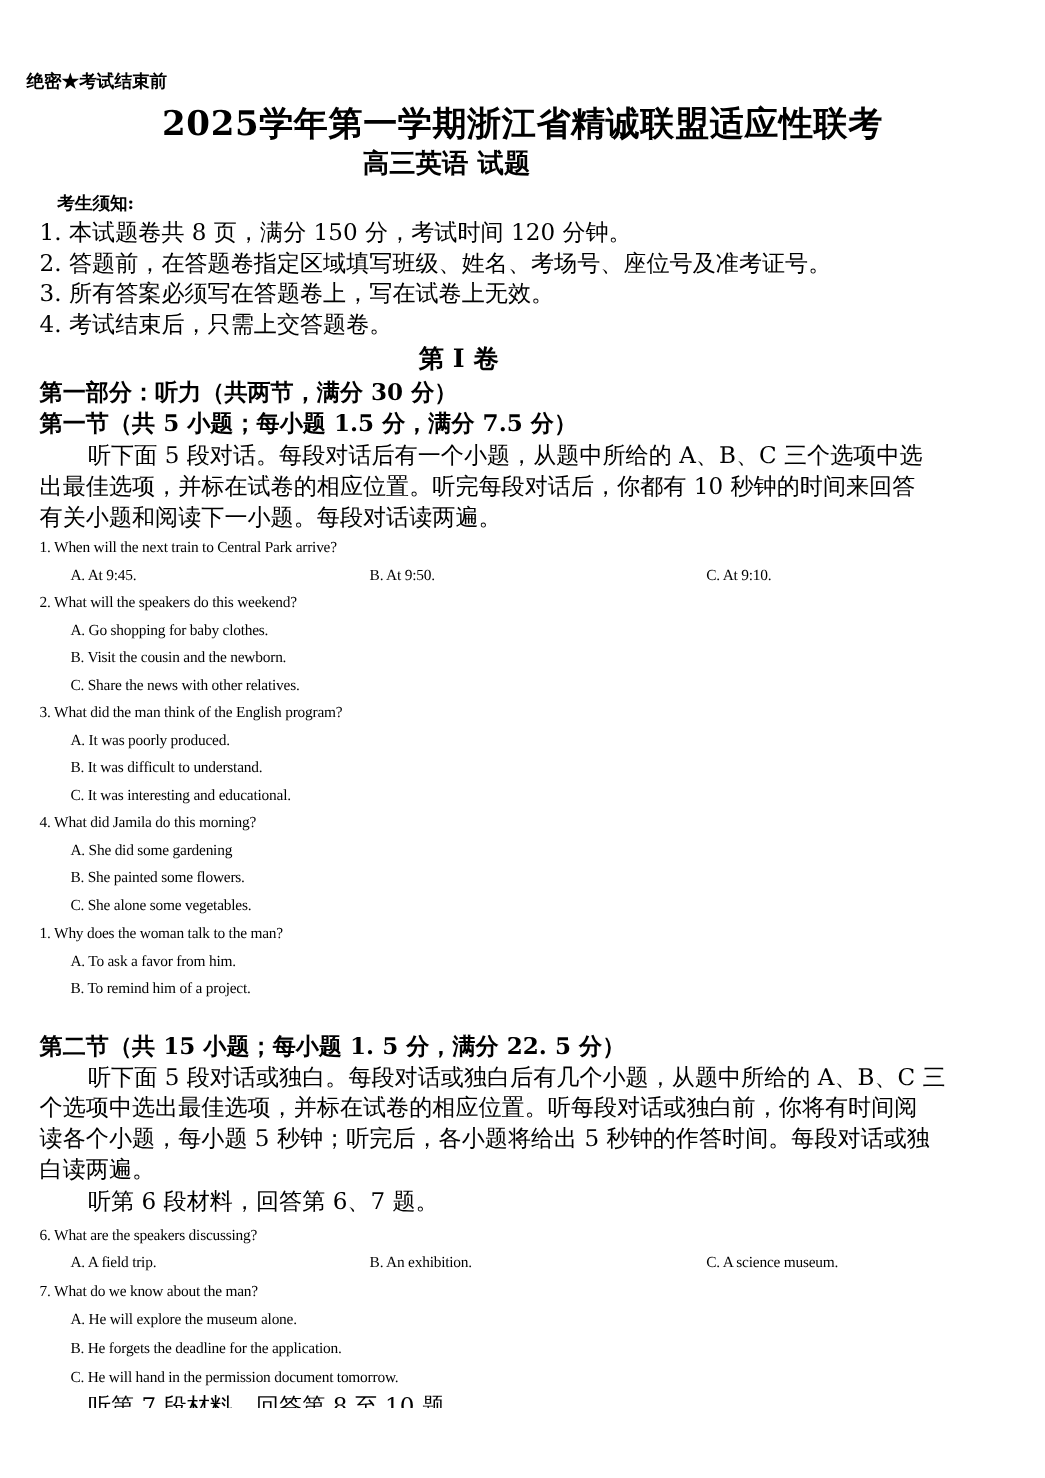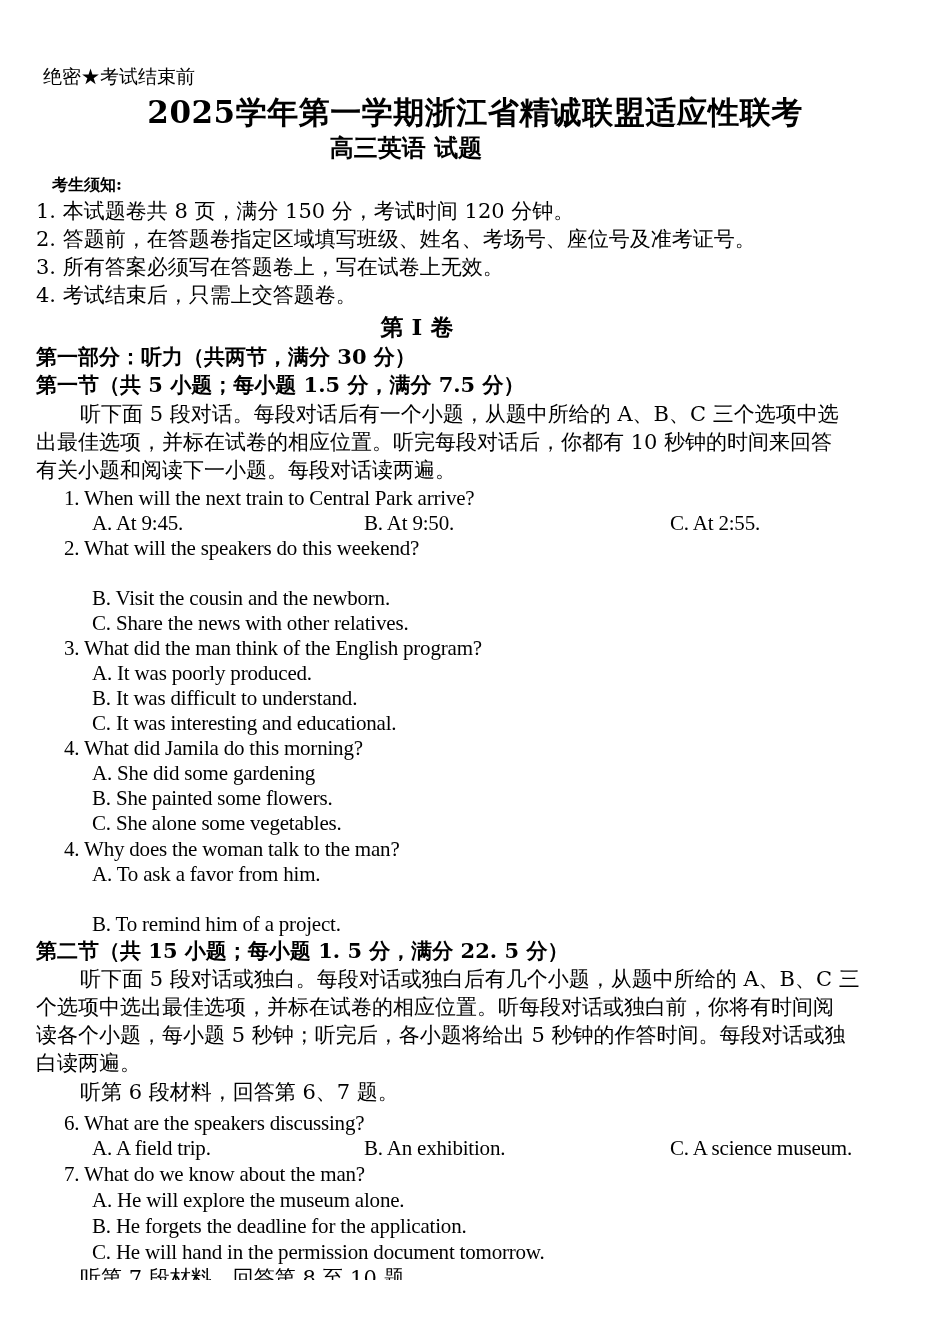--- a/index.html
+++ b/index.html
@@ -2,27 +2,27 @@
 <html><head>
 <meta charset="utf-8">
 <style>
   html, body { margin: 0; padding: 0; background: #ffffff; }
   body {
     width: 950px; height: 1344px; overflow: hidden; position: relative;
     font-family: "DejaVu Serif", "Liberation Serif", serif;
     color: #000;
   }
   .page { position: absolute; left: 0; top: 0; width: 950px; height: 1344px; }
-  .secret { position: absolute; left: 43px; top: 64px; font-size: 19px; font-weight: normal; letter-spacing: 0px; }
+  .secret { position: absolute; left: 24px; top: 64px; font-size: 16px; font-weight: bold; letter-spacing: 0px; }
   .title1 { position: absolute; left: 0; width: 950px; top: 92px; text-align: center; font-size: 31px; font-weight: bold; letter-spacing: 0.5px; }
   .title2 { position: absolute; left: 0; width: 812px; top: 132px; text-align: center; font-size: 24px; font-weight: bold; }
   .line { position: absolute; white-space: nowrap; font-size: 21px; line-height: 25px; }
   .bold { font-weight: bold; }
   .center { left: 0; width: 834px; text-align: center; }
-  .opt { position: absolute; white-space: nowrap; font-family: "Liberation Serif", "DejaVu Serif", serif; font-size: 21px; line-height: 25px; letter-spacing: -0.2px; margin-left: 28px; }
+  .opt { position: absolute; white-space: nowrap; font-family: "Liberation Serif", "DejaVu Serif", serif; font-size: 14px; line-height: 25px; letter-spacing: -0.2px; }
   .cut { position: absolute; left: 0; top: 1280px; width: 950px; height: 64px; background: #ffffff; }
 </style>
 </head>
 <body>
 
 <div class="page">
 
   <div class="secret">绝密★考试结束前</div>
   <div class="title1">2025学年第一学期浙江省精诚联盟适应性联考</div>
   <div class="title2">高三英语  试题</div>
@@ -37,39 +37,40 @@
 
   <div class="line bold" style="left:36px; top:344px;">第一部分：听力（共两节，满分 30 分）</div>
   <div class="line bold" style="left:36px; top:372px;">第一节（共 5 小题；每小题 1.5 分，满分 7.5 分）</div>
   <div class="line" style="left:80px; top:402px;">听下面 5 段对话。每段对话后有一个小题，从题中所给的 A、B、C 三个选项中选</div>
   <div class="line" style="left:36px; top:430px;">出最佳选项，并标在试卷的相应位置。听完每段对话后，你都有 10 秒钟的时间来回答</div>
   <div class="line" style="left:36px; top:458px;">有关小题和阅读下一小题。每段对话读两遍。</div>
 
   <div class="opt" style="left:36px; top:486px;">1. When will the next train to Central Park arrive?</div>
   <div class="opt" style="left:64px; top:511px;">A. At 9:45.</div>
   <div class="opt" style="left:336px; top:511px;">B. At 9:50.</div>
-  <div class="opt" style="left:642px; top:511px;">C. At 2:55.</div>
+  <div class="opt" style="left:642px; top:511px;">C. At 9:10.</div>
 
   <div class="opt" style="left:36px; top:536px;">2. What will the speakers do this weekend?</div>
+  <div class="opt" style="left:64px; top:561px;">A. Go shopping for baby clothes.</div>
   <div class="opt" style="left:64px; top:586px;">B. Visit the cousin and the newborn.</div>
   <div class="opt" style="left:64px; top:611px;">C. Share the news with other relatives.</div>
 
   <div class="opt" style="left:36px; top:636px;">3. What did the man think of the English program?</div>
   <div class="opt" style="left:64px; top:661px;">A. It was poorly produced.</div>
   <div class="opt" style="left:64px; top:686px;">B. It was difficult to understand.</div>
   <div class="opt" style="left:64px; top:711px;">C. It was interesting and educational.</div>
 
   <div class="opt" style="left:36px; top:736px;">4. What did Jamila do this morning?</div>
   <div class="opt" style="left:64px; top:761px;">A. She did some gardening</div>
   <div class="opt" style="left:64px; top:786px;">B. She painted some flowers.</div>
   <div class="opt" style="left:64px; top:811px;">C. She alone some vegetables.</div>
 
-  <div class="opt" style="left:36px; top:837px;">4. Why does the woman talk to the man?</div>
+  <div class="opt" style="left:36px; top:837px;">1. Why does the woman talk to the man?</div>
   <div class="opt" style="left:64px; top:862px;">A. To ask a favor from him.</div>
-  <div class="opt" style="left:64px; top:912px;">B. To remind him of a project.</div>
+  <div class="opt" style="left:64px; top:887px;">B. To remind him of a project.</div>
 
   <div class="line bold" style="left:36px; top:938px;">第二节（共 15 小题；每小题 1. 5 分，满分 22. 5 分）</div>
   <div class="line" style="left:80px; top:967px;">听下面 5 段对话或独白。每段对话或独白后有几个小题，从题中所给的 A、B、C 三</div>
   <div class="line" style="left:36px; top:995px;">个选项中选出最佳选项，并标在试卷的相应位置。听每段对话或独白前，你将有时间阅</div>
   <div class="line" style="left:36px; top:1023px;">读各个小题，每小题 5 秒钟；听完后，各小题将给出 5 秒钟的作答时间。每段对话或独</div>
   <div class="line" style="left:36px; top:1051px;">白读两遍。</div>
   <div class="line" style="left:80px; top:1080px;">听第 6 段材料，回答第 6、7 题。</div>
 
   <div class="opt" style="left:36px; top:1111px;">6. What are the speakers discussing?</div>
   <div class="opt" style="left:64px; top:1136px;">A. A field trip.</div>

